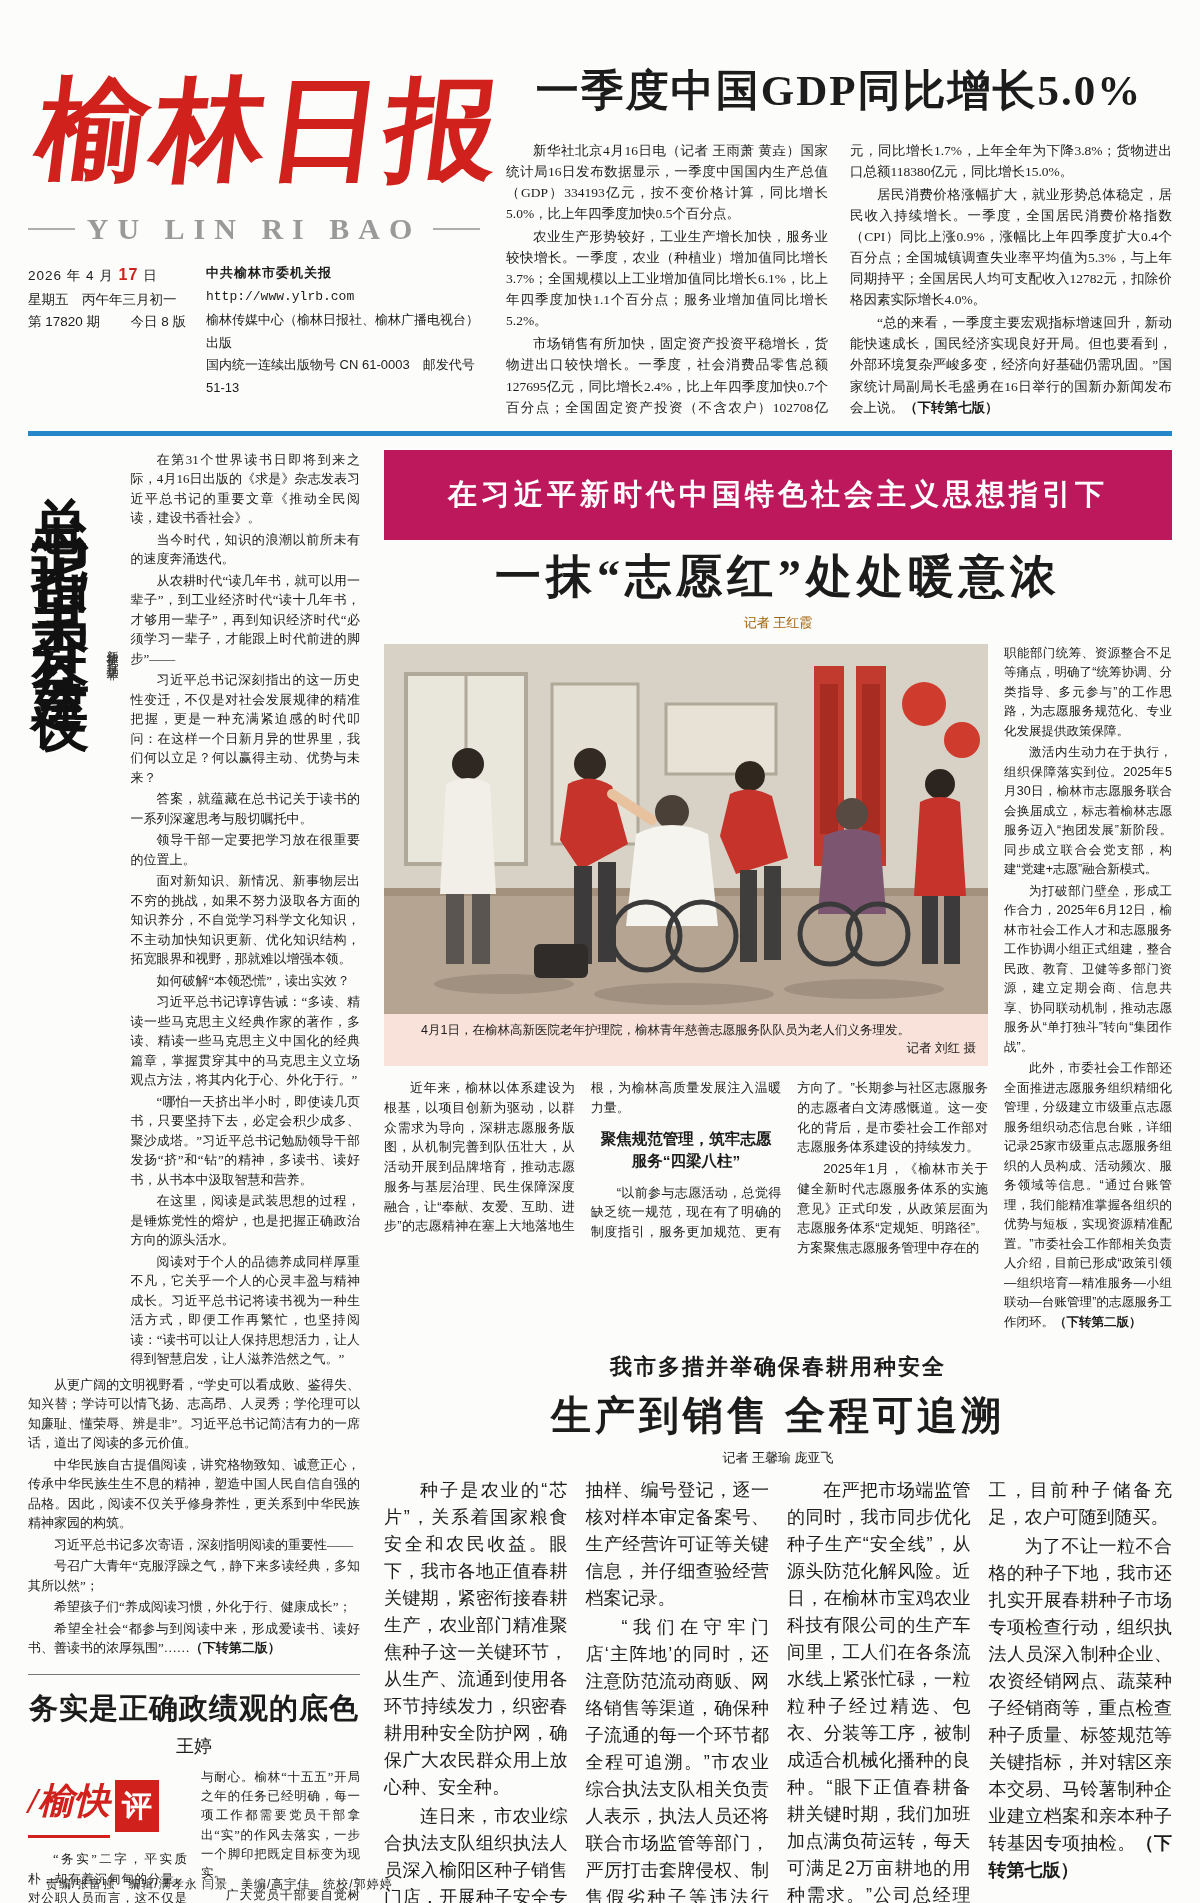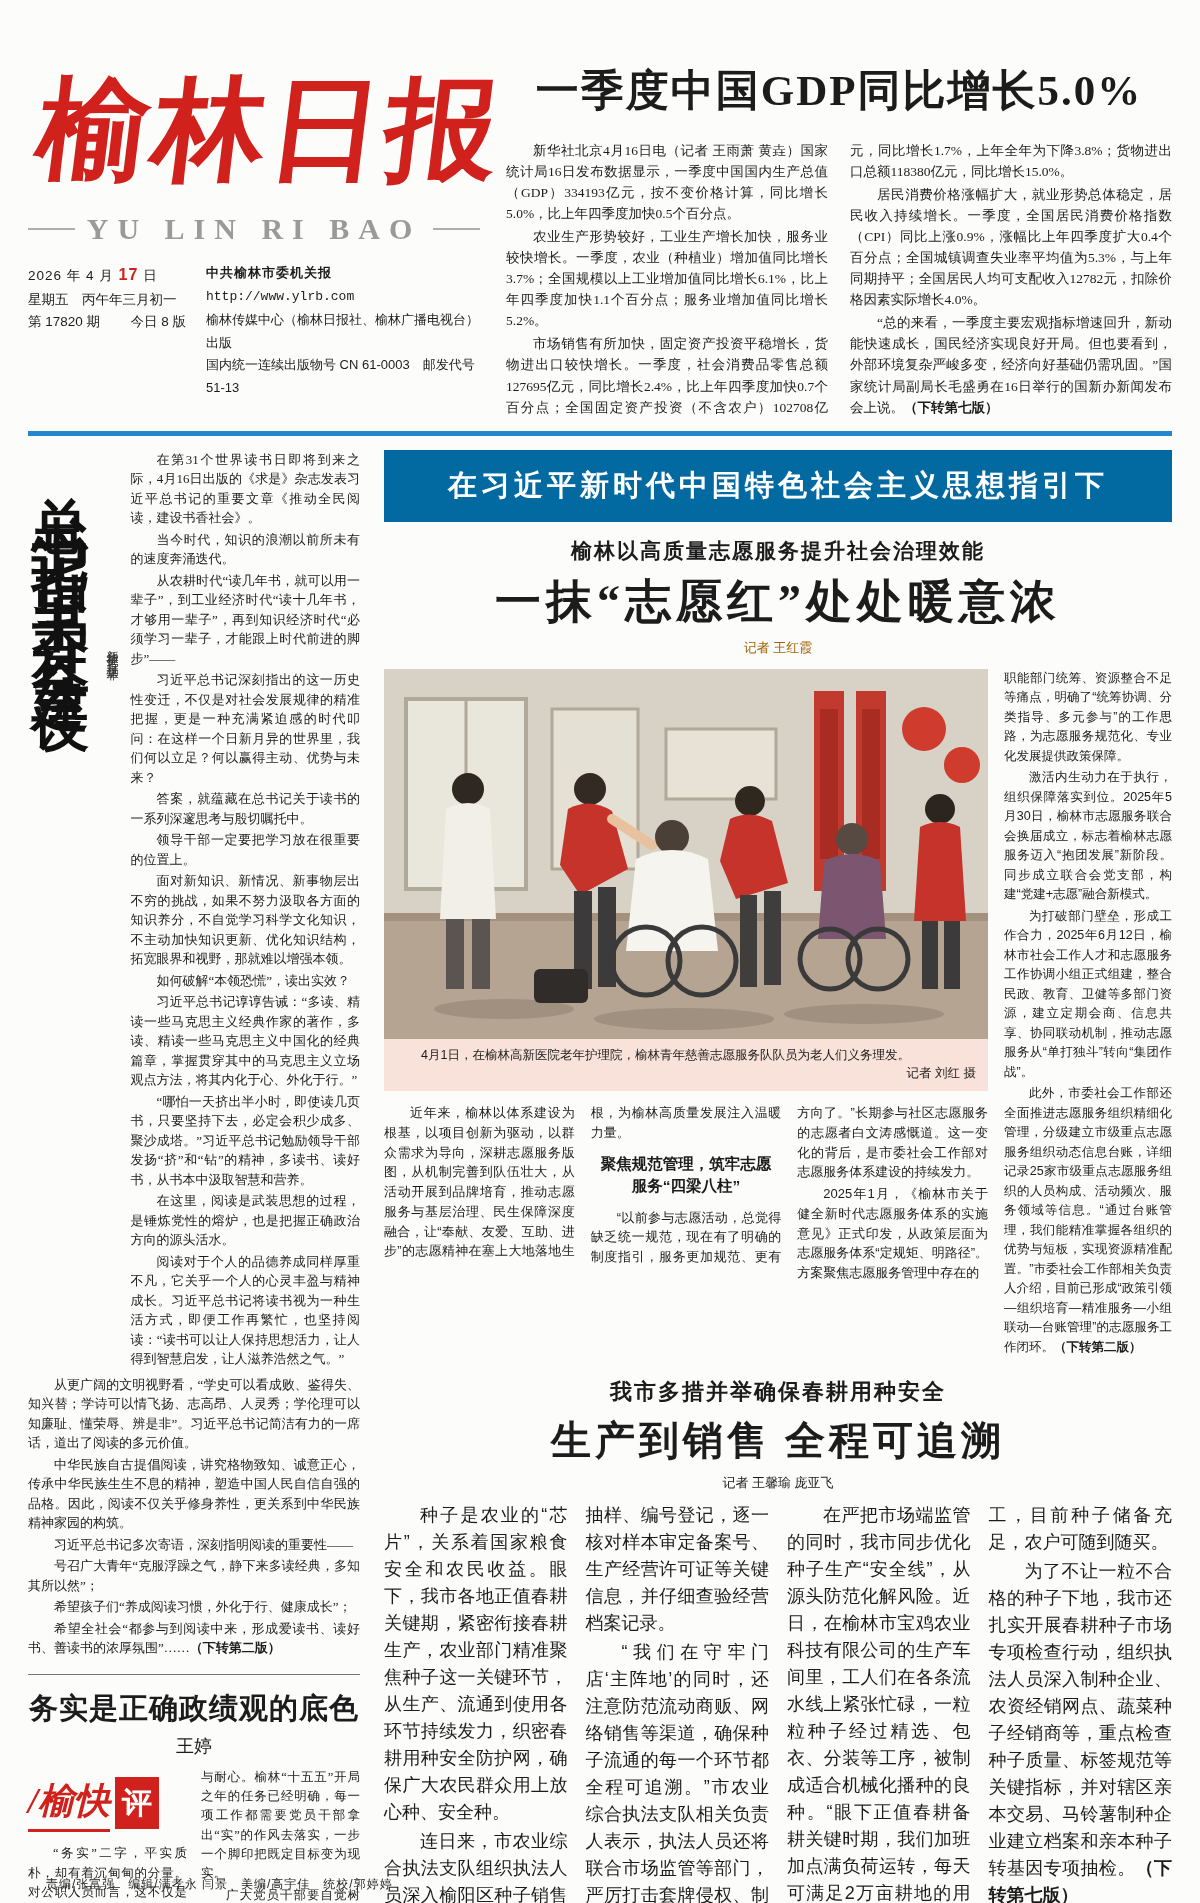--- a/index.html
+++ b/index.html
@@ -71,28 +71,28 @@
 
   
   .comment { margin-top:16px; border-top:1px solid #777; padding-top:14px; }
   .comment-headline { font-size:29px; font-weight:bold; text-align:center; letter-spacing:1px; }
   .comment-author { text-align:center; font-size:18px; margin:5px 0 10px 0; }
   .comment-cols { display:flex; gap:14px; }
   .comment-col { flex:1; min-width:0; font-size:12.5px; line-height:1.55; text-align:justify;
                  font-family:"Liberation Serif","DejaVu Serif",serif; }
   .ykp-logo { display:flex; align-items:center; margin:6px 0 12px 0; }
   .ykp-pre { color:#d0211c; font-size:36px; font-weight:bold; font-style:italic;
-             border-bottom:3px solid #d0211c; padding-bottom:0; white-space:nowrap;
+             border-bottom:3px solid #d0211c; padding-bottom:6px; white-space:nowrap;
              font-family:"Liberation Serif","DejaVu Serif",serif; }
   .ykp-box { background:#d0211c; color:#fff; font-size:30px; font-weight:bold;
              padding:3px 7px; margin-left:5px; font-family:"Liberation Serif","DejaVu Serif",serif; }
 
   
-  .banner { background:#0369a1; color:#fff; font-size:29px; font-weight:bold;
-            text-align:center; padding:16px 0; letter-spacing:4px; }
+  .banner { background:#be185d; color:#fff; font-size:29px; font-weight:bold;
+            text-align:center; padding:25px 0; letter-spacing:4px; }
   .vol-kicker { text-align:center; font-size:21px; font-weight:bold; margin-top:15px; letter-spacing:2px; }
   .vol-headline { text-align:center; font-size:46px; font-weight:bold; letter-spacing:5px; margin:6px 0 6px 0; }
   .vol-byline { text-align:center; font-size:13px; margin-bottom:12px; color:#a16207; }
   .vol-main { display:flex; gap:16px; }
   .vol-left { width:604px; flex:none; }
   .photo-frame { width:100%; }
   .photo-frame svg { display:block; width:100%; height:auto; }
   .photo-caption { background:#f9e2da; padding:7px 12px 8px 12px; font-size:12.5px; line-height:1.5; }
   .photo-caption .cap-line { text-indent:2em; }
   .photo-caption .cap-credit { text-align:right; }
@@ -215,21 +215,20 @@
             <p>广大党员干部要自觉树立和践行正确政绩观，多做打基础、利长远的实事，不图虚名、不务虚功，在真抓实干中创造经得起实践、人民、历史检验的实绩，奋力谱写中国式现代化建设的榆林新篇章。</p>
           </div>
         </div>
       </div>
     </div>
 
     <div class="right-col">
       <div class="banner">在习近平新时代中国特色社会主义思想指引下</div>
 
       <div>
-        <div class="vol-kicker">榆林以高质量志愿服务提升社会治理效能</div>
         <div class="vol-headline serif">一抹“志愿红”处处暖意浓</div>
         <div class="vol-byline">记者 王红霞</div>
 
         <div class="vol-main">
           <div class="vol-left">
             <div class="photo-frame">
 
               <svg viewBox="0 0 604 370">
                 <rect x="0" y="0" width="604" height="370" fill="#d8d2c6"></rect>
                 <rect x="0" y="250" width="604" height="120" fill="#b5a492"></rect>

